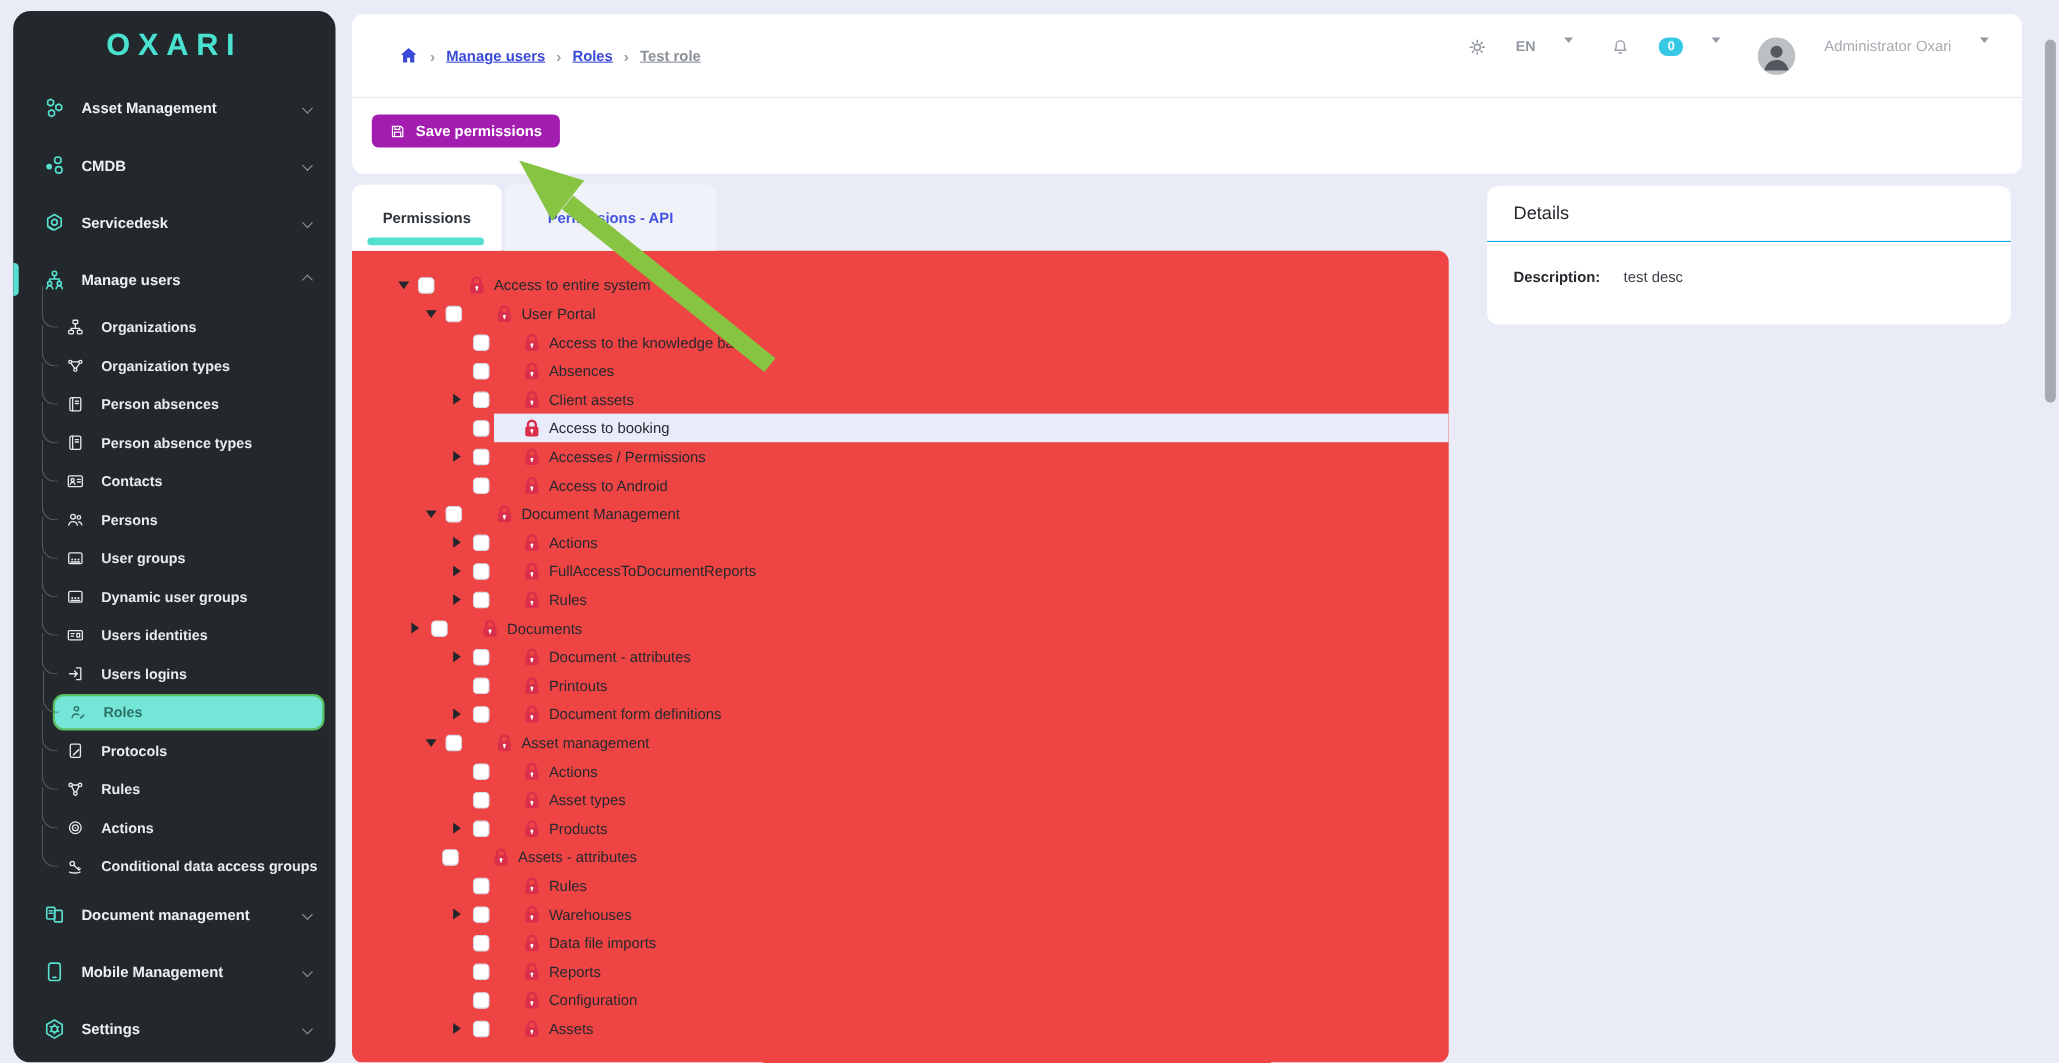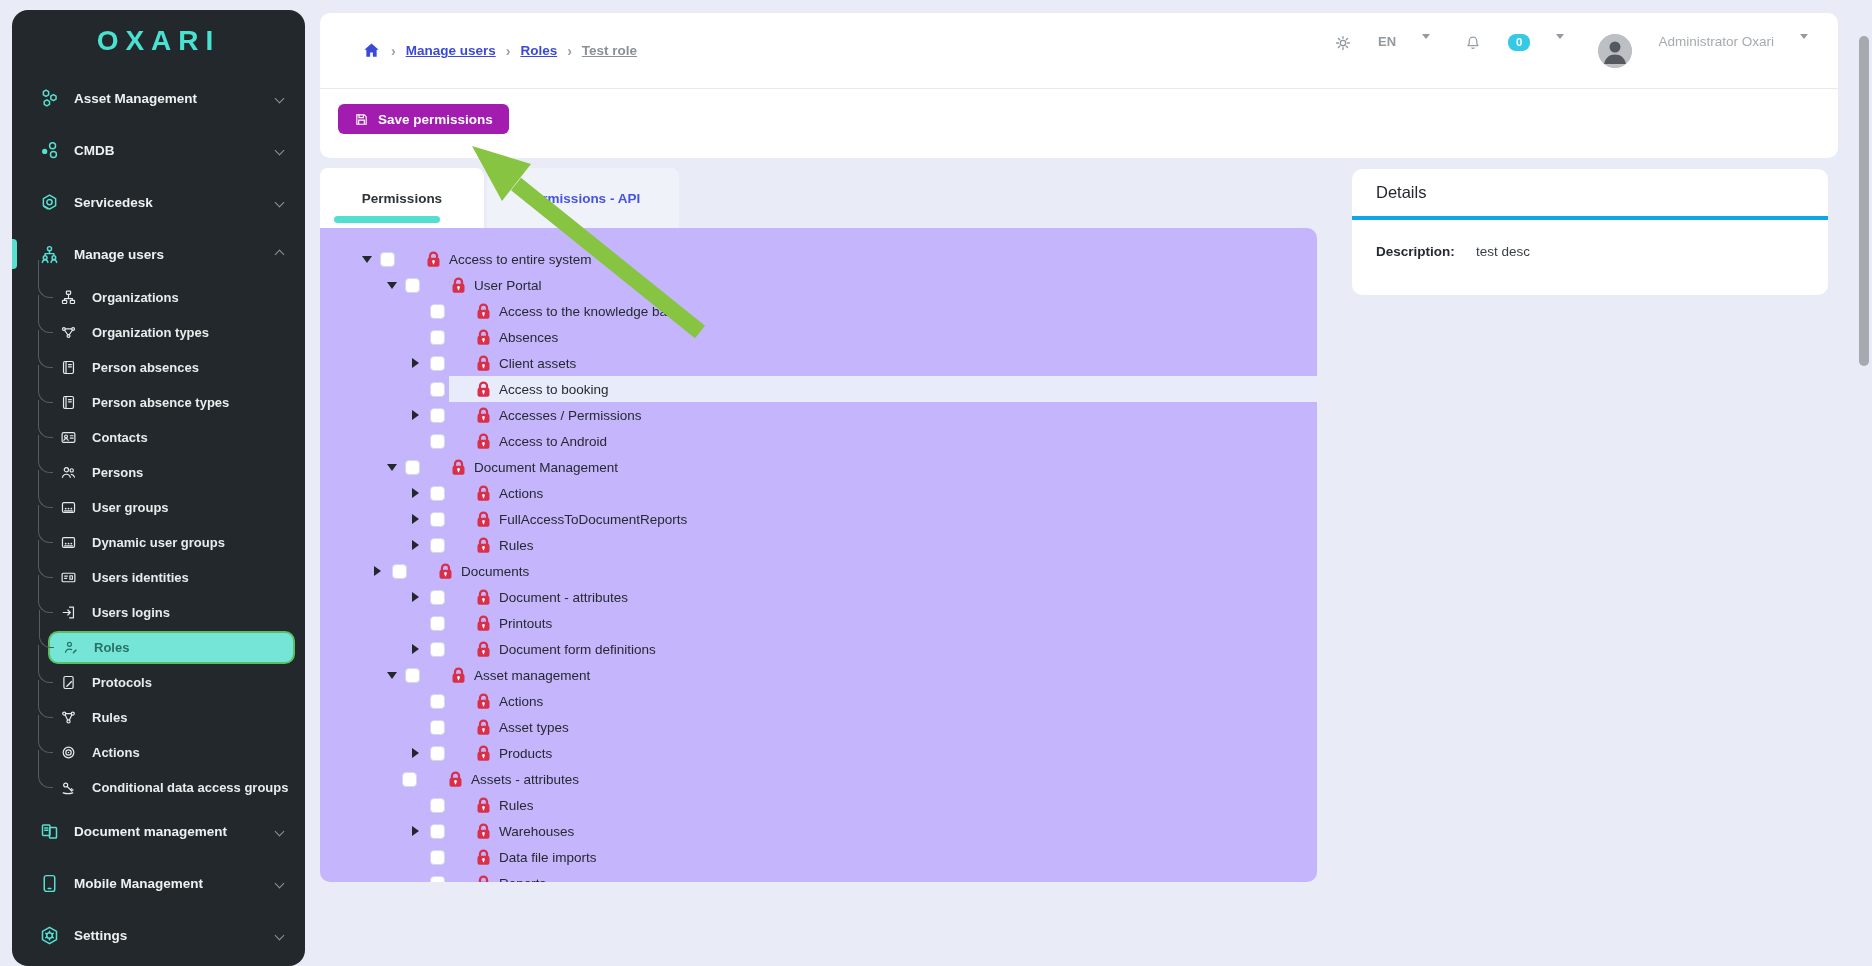--- a/index.html
+++ b/index.html
@@ -45,35 +45,35 @@
   .avatar{width:34px;height:34px;border-radius:50%;background:#bcc0c5;overflow:hidden;margin-left:8px;flex:none;cursor:pointer}
   .avatar svg{width:34px;height:34px}
   .user-name{color:#a6abb1;font-size:13.5px}
   .save-row{padding:15px 0 0 18px}
   .save-btn{display:inline-flex;align-items:center;gap:9px;background:#a21caf;color:#fff;font-size:13.5px;font-weight:600;border:none;border-radius:6px;padding:0 16px;height:30px;cursor:pointer;font-family:"Liberation Sans",sans-serif}
   .save-btn svg{width:15px;height:15px}
 
   
   .tabs{position:absolute;left:320px;top:168px;height:60px;display:flex;gap:3px;z-index:2}
   .tab{position:relative;display:flex;align-items:center;justify-content:center;font-size:13.5px;font-weight:600;border-radius:8px 8px 0 0;cursor:pointer}
-  .tab.active{width:164px;background:#fff;color:#2e3338}
+  .tab.active{width:136px;background:#fff;color:#2e3338}
   .tab-underline{position:absolute;left:14px;bottom:5px;width:106px;height:7px;border-radius:4px;background:#52dfcf}
   .tab.api{width:192px;background:#f0f2f9;color:#4553e2}
-  .tree-panel{position:absolute;left:320px;top:228px;width:997px;height:654px;background:#c4b5fd;border-radius:0 10px 10px 10px;padding-top:18px;overflow:hidden;z-index:1}
+  .tree-panel{position:absolute;left:320px;top:228px;width:997px;height:738px;background:#ef4444;border-radius:0 10px 10px 10px;padding-top:18px;overflow:hidden;z-index:1}
   .tree-row{display:flex;align-items:center;height:26px;font-size:13.5px;color:#26292e;cursor:default}
   .tw-arrow{width:18px;display:flex;align-items:center;flex:none;cursor:pointer}
   .tri-down{width:0;height:0;border-left:5px solid transparent;border-right:5px solid transparent;border-top:7px solid #23272b}
   .tri-right{width:0;height:0;border-top:5px solid transparent;border-bottom:5px solid transparent;border-left:7px solid #23272b}
   .tw-check{width:15px;height:15px;border:1.5px solid #d5d9e3;border-radius:4px;background:#fff;margin-right:31px;flex:none;cursor:pointer}
   .tw-lock{width:15px;height:17px;margin-right:8px;flex:none;display:flex;align-items:center}
   .tw-label{white-space:nowrap}
 
   
   .details-card{position:absolute;left:1352px;top:169px;width:476px;height:126px;background:#fff;border-radius:10px;z-index:2}
-  .details-head{height:51px;display:flex;align-items:center;padding:0 24px;border-bottom:4px solid #0ea5e9;font-size:16.5px;color:#24282d}
+  .details-head{height:51px;display:flex;align-items:center;padding:0 24px;border-bottom:1px solid #0ea5e9;font-size:16.5px;color:#24282d}
   .details-body{display:flex;padding:24px;font-size:13.5px;color:#26292e}
   .desc-label{font-weight:700;width:100px;flex:none}
   .desc-value{color:#3a3f45}
 
   
   .arrow-overlay{position:absolute;left:0;top:0;width:1872px;height:966px;z-index:40;pointer-events:none}
   .scroll-thumb{position:absolute;right:3px;top:36px;width:10px;height:330px;background:#a6a9af;border-radius:5px;z-index:60;cursor:pointer}
 </style>
 </head>
 <body>

